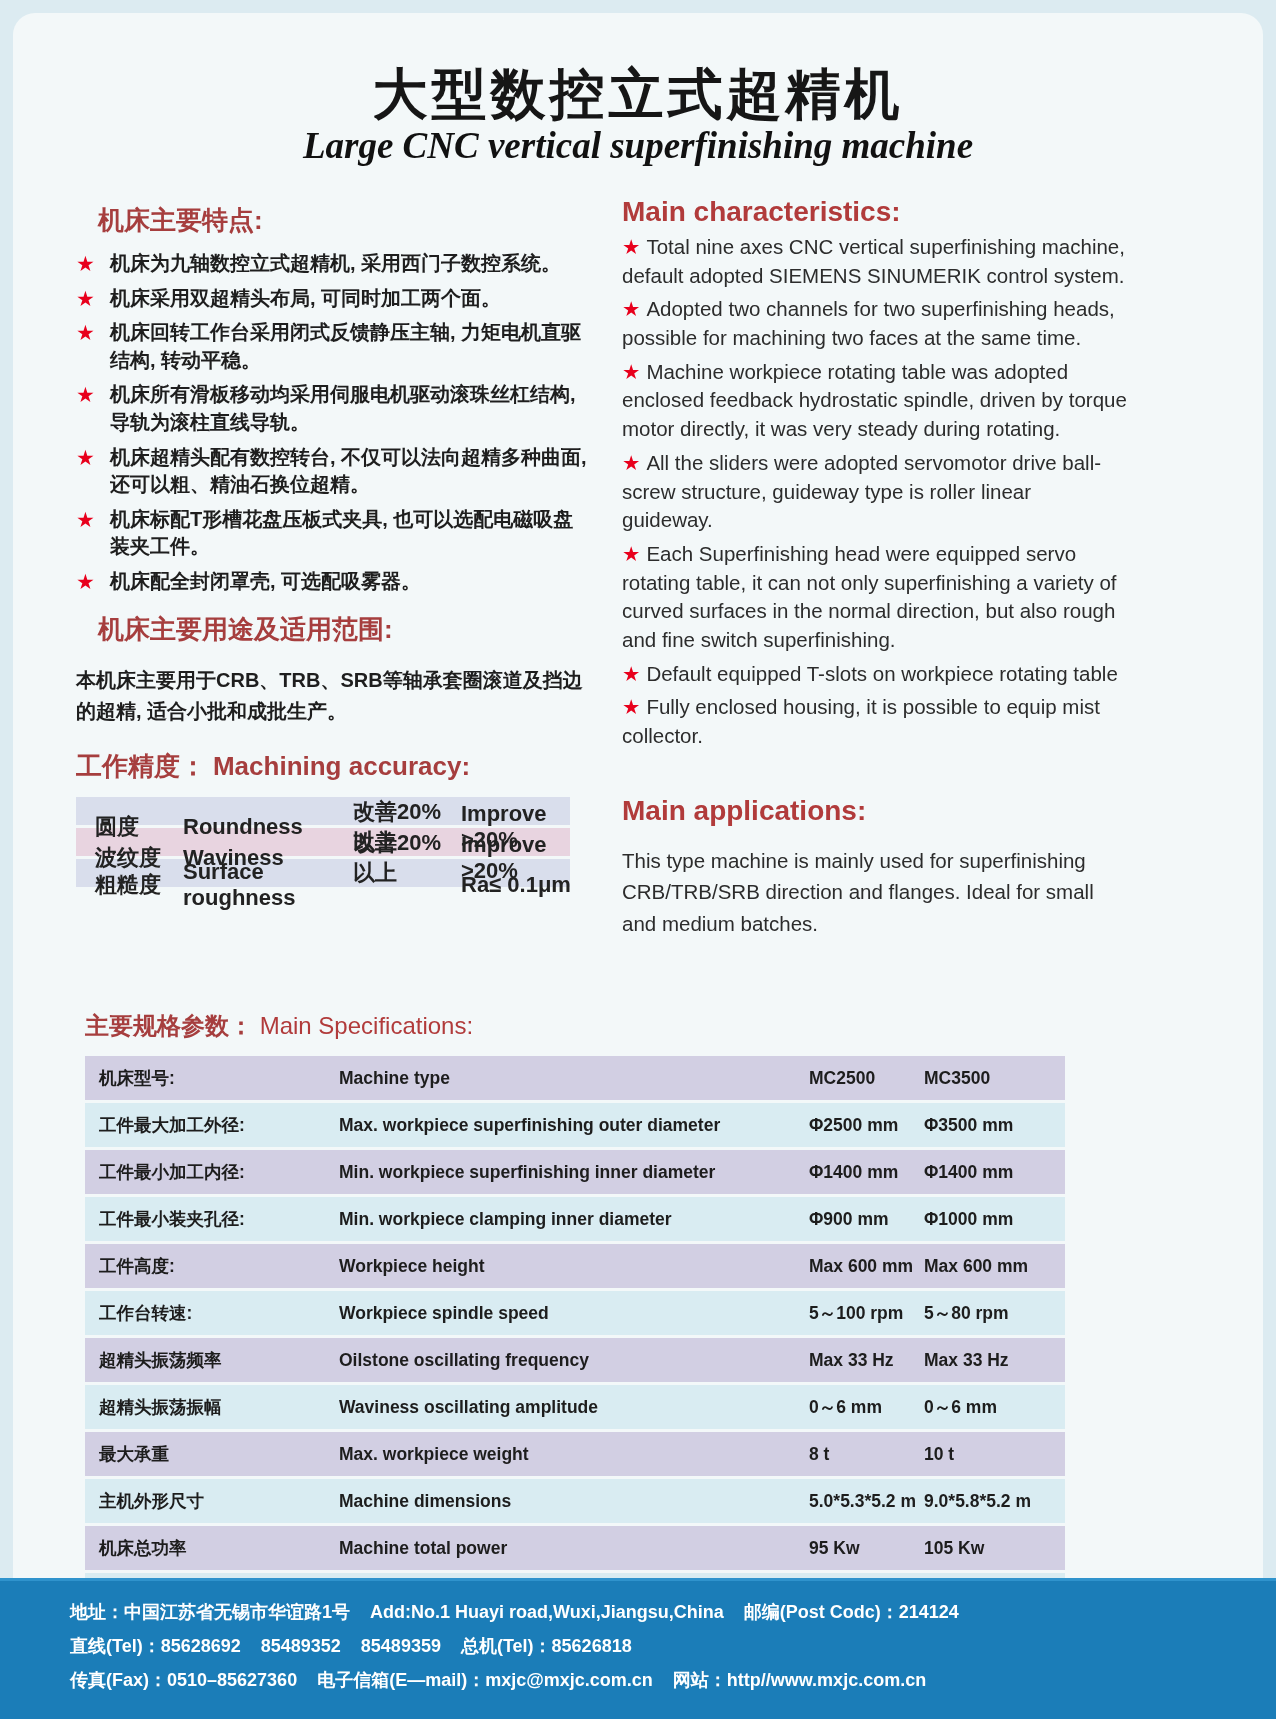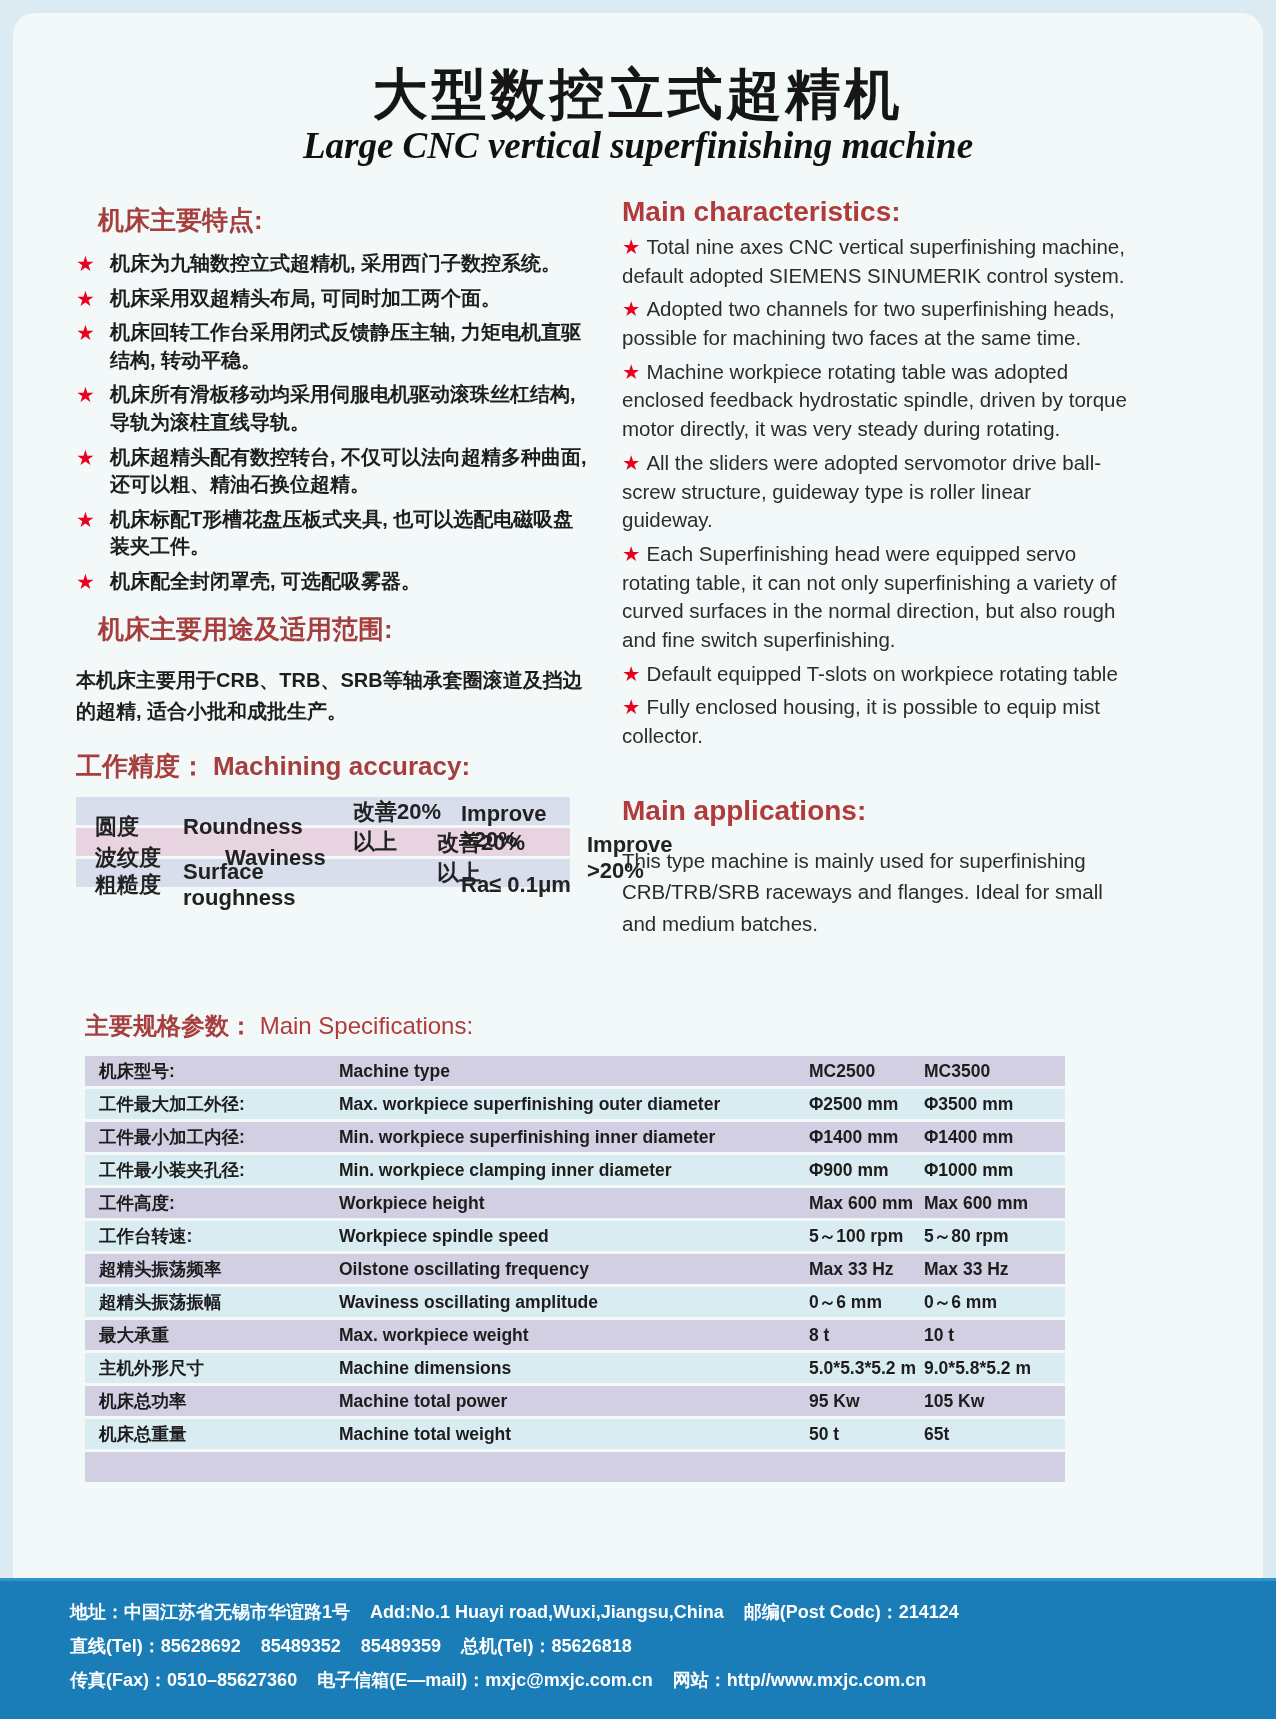--- a/index.html
+++ b/index.html
@@ -45,39 +45,39 @@
 
   .acc-head{margin-top:22px;font-size:25px;}
   .acc-head .en{color:#a63e3e;}
   .acc-table{margin-top:13px;width:494px;}
   .acc-row{
     display:grid;grid-template-columns:88px 170px 108px 120px;
     align-items:center;height:28px;margin-bottom:3px;padding-left:19px;
     font-size:22px;font-weight:600;color:#222;
   }
   .acc-row.blue{background:#d9deec;}
-  .acc-row.pink{background:#e8d4e0;gap:42px;}
+  .acc-row.pink{background:#e8d4e0;}
 
   
   p.bullet{
     margin:5px 0 5px 0;font-size:20.5px;color:#2c2c2c;line-height:1.4;
   }
   p.bullet .star-inline{color:#e8001c;margin-right:6px;}
   .apps-head{margin-top:44px;}
   .apps-body{margin-top:18px;font-size:20.5px;color:#2c2c2c;line-height:1.55;}
 
   
   .specs{position:absolute;left:85px;top:1010px;width:980px;}
   .specs-head{font-size:24px;}
   .specs-head .cn{font-weight:700;color:#a63e3e;}
   .specs-head .en{font-weight:400;color:#b13b3b;}
   .spec-table{margin-top:14px;}
   .spec-row{
     display:grid;grid-template-columns:240px 470px 115px 141px;
-    align-items:center;height:30px;margin-bottom:3px;padding-left:14px;
+    align-items:center;height:44px;margin-bottom:3px;padding-left:14px;
     font-size:17.5px;font-weight:600;color:#1d1d1d;
   }
   .spec-row .v{text-align:left;}
   .spec-row.lav{background:#d2cfe3;}
   .spec-row.cyan{background:#d9ecf2;}
   .spec-row.empty{height:30px;}
 
   
   .footer{
     position:absolute;left:0;right:0;bottom:0;height:138px;
@@ -170,21 +170,21 @@
 
   <p class="bullet"><span class="star-inline">★</span><span>Total nine axes CNC vertical superfinishing machine, default adopted SIEMENS SINUMERIK control system.</span></p>
   <p class="bullet"><span class="star-inline">★</span><span>Adopted two channels for two superfinishing heads, possible for machining two faces at the same time.</span></p>
   <p class="bullet"><span class="star-inline">★</span><span>Machine workpiece rotating table was adopted enclosed feedback hydrostatic spindle, driven by torque motor directly, it was very steady during rotating.</span></p>
   <p class="bullet"><span class="star-inline">★</span><span>All the sliders were adopted servomotor drive ball-screw structure, guideway type is roller linear guideway.</span></p>
   <p class="bullet"><span class="star-inline">★</span><span>Each Superfinishing head were equipped servo rotating table, it can not only superfinishing a variety of curved surfaces in the normal direction, but also rough and fine switch superfinishing.</span></p>
   <p class="bullet"><span class="star-inline">★</span><span>Default equipped T-slots on workpiece rotating table</span></p>
   <p class="bullet"><span class="star-inline">★</span><span>Fully enclosed housing, it is possible to equip mist collector.</span></p>
 
   <div class="h-en apps-head">Main applications:</div>
-  <div class="apps-body">This type machine is mainly used for superfinishing CRB/TRB/SRB raceways and flanges. Ideal for small and medium batches.</div>
+  <div class="apps-body">This type machine is mainly used for superfinishing CRB/TRB/SRB direction and flanges. Ideal for small and medium batches.</div>
 </div>
 
 <div class="specs">
   <div class="specs-head">
     <span class="cn">主要规格参数：</span>
     <span class="en">Main Specifications:</span>
   </div>
 
   <div class="spec-table">
     <div class="spec-row lav">

